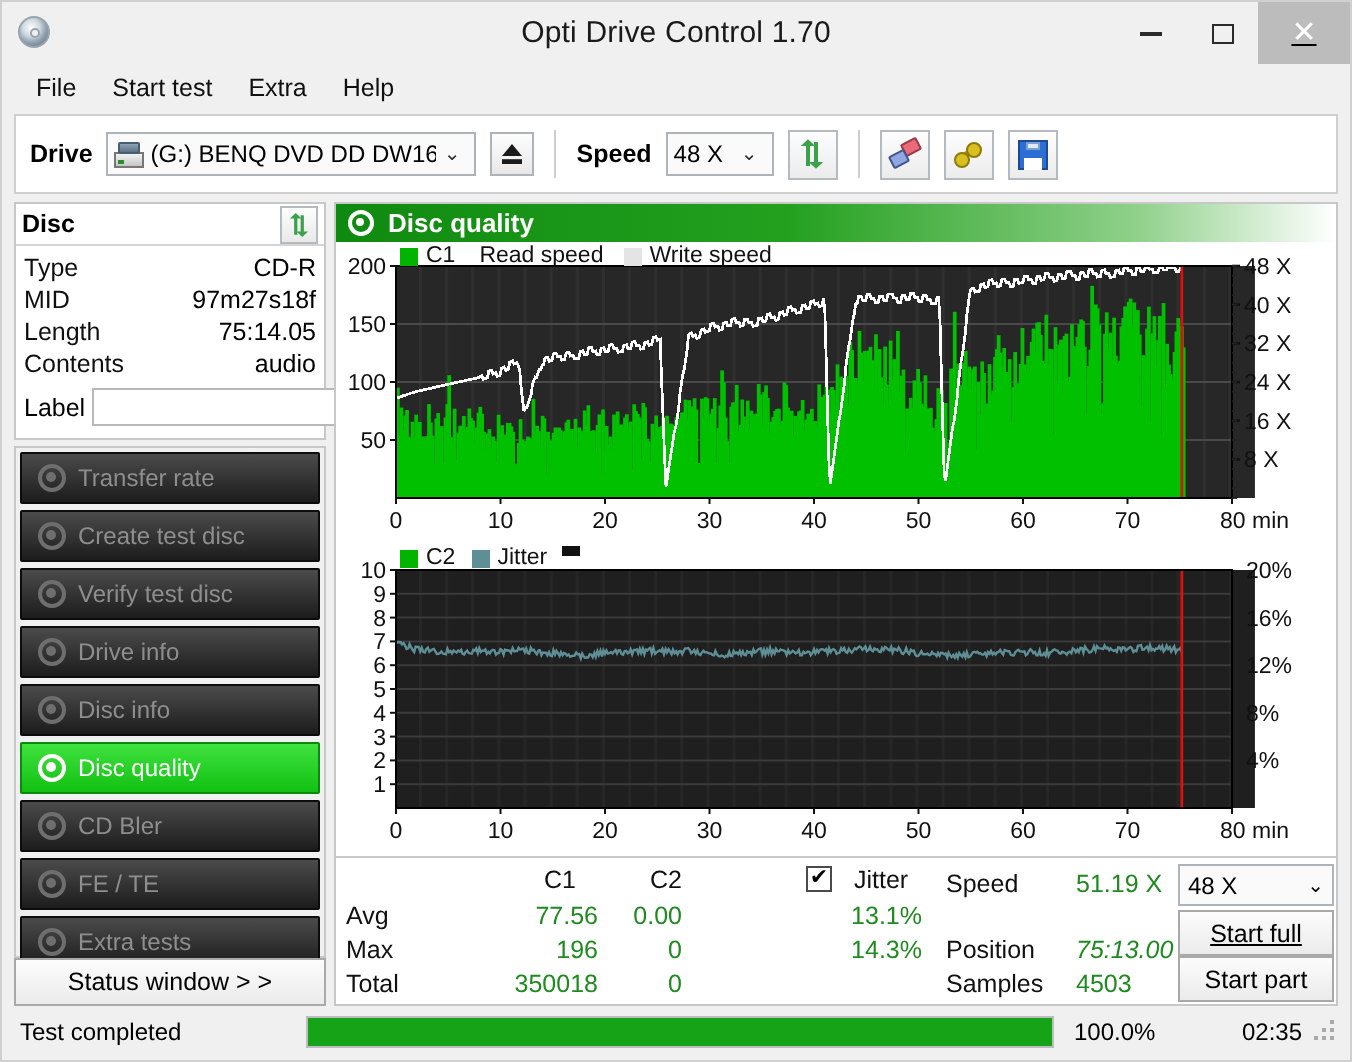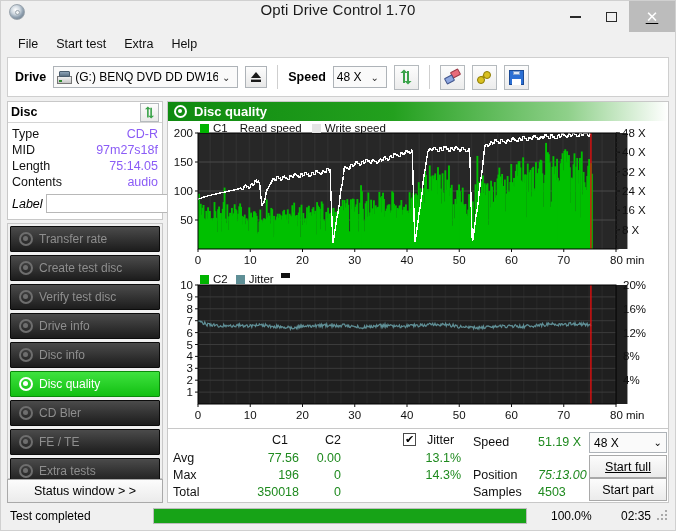--- a/index.html
+++ b/index.html
@@ -15,21 +15,21 @@
   .window {
     width:676px; height:531px;
     background:#f0f0f0;
     border:1px solid #d0d0d0;
     position:relative;
     display:flex; flex-direction:column;
   }
   
   .titlebar {
     height:31px; background:#f0f0f0;
-    display:flex; 
+    display:flex; align-items:center;
     position:relative; flex:none;text-decoration:underline;
   }
   .app-icon {
     width:22px; height:22px; margin-left:5px; margin-top:1px;
     position:relative;
   }
   .app-icon .disc {
     position:absolute; left:3px; top:2px;
     width:16px; height:16px; border-radius:50%;
     background:radial-gradient(circle at 40% 35%, #fff 0%, #cfd8e0 35%, #8fa0b0 60%, #5d6a75 100%);
@@ -138,23 +138,23 @@
     border-bottom:1px solid #d4d4d4;
   }
   .disc-head .t { font-weight:bold; font-size:12.5px; }
   .disc-head .btn {
     margin-left:auto; width:19px; height:19px; border:1px solid #b5babe;
     background:linear-gradient(#fdfdfd,#e9e9e9); display:flex; align-items:center; justify-content:center;
   }
   .disc-rows { padding:3px 4px 5px 4px; }
   .drow { display:flex; font-size:12.5px; line-height:16px; }
   .drow .k { color:#101010; }
-  .drow .v { margin-left:auto; color:#8b5cf6; }
+  .drow .v { margin-left:auto; color:#000000; }
   .label-row { display:flex; align-items:center; margin-top:3px; gap:3px; }
-  .label-row .k { font-size:12.5px;font-style:italic; }
+  .label-row .k { font-size:12.5px; }
   .label-input {
     flex:1; height:19px; background:#fff; border:1px solid #b8b8b8;
   }
   .label-btn {
     width:21px; height:21px; border:1px solid #b5babe;
     background:linear-gradient(#fdfdfd,#e9e9e9); display:flex; align-items:center; justify-content:center;
   }
   .cd-ico {
     width:13px; height:13px; border-radius:50%;
     background:radial-gradient(circle at 38% 32%, #ffffff 0%, #f2efa6 40%, #d8d24c 70%, #a59b1a 100%);
@@ -238,21 +238,21 @@
   
   .statusbar {
     height:22px; flex:none; display:flex; align-items:center;
     margin:2px 6px 3px 6px; gap:0px; font-size:12px;
   }
   .sb-text { width:146px; padding-left:3px; }
   .sb-prog {
     flex:1; height:16px; border:1px solid #bdbdbd; background:#fff; position:relative; overflow:hidden;
   }
   .sb-prog .fill { position:absolute; left:0; top:0; bottom:0; background:#17a317; }
-  .sb-pct { width:62px; text-align:left; padding-left:24px; }
+  .sb-pct { width:62px; text-align:left; padding-left:10px; }
   .sb-time { width:68px; text-align:right; padding-right:6px; }
   .sb-grip { width:12px; height:12px; position:relative; }
   .sb-grip span { position:absolute; width:2px; height:2px; background:#a9a9a9; }
 </style>
 </head>
 <body>
 
 <div class="window">
 
   <div class="titlebar">

